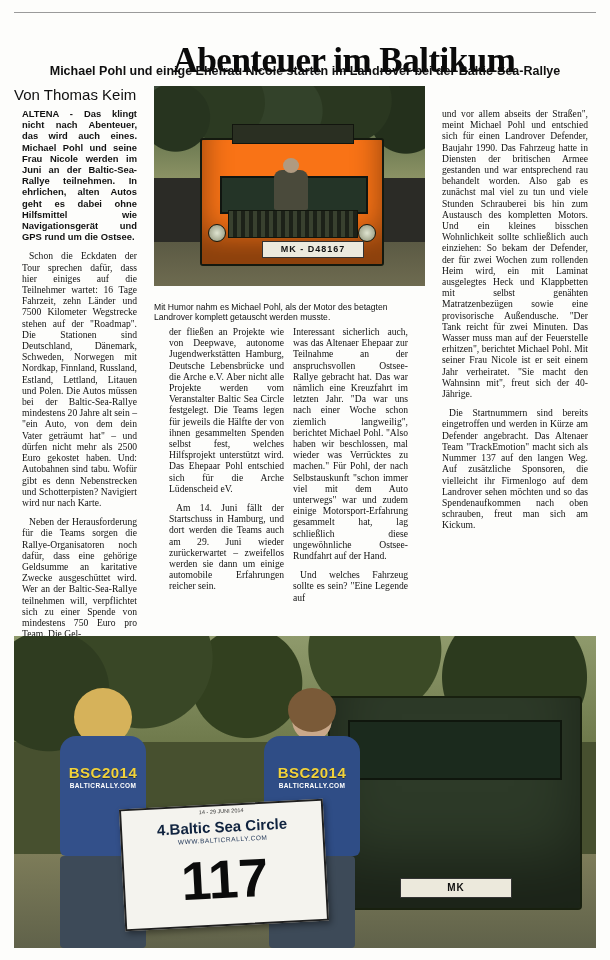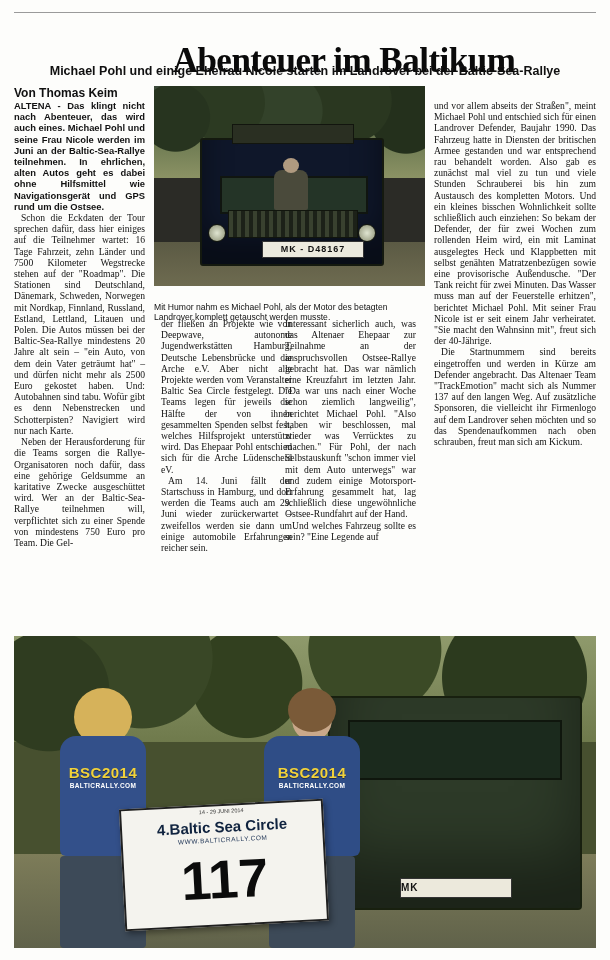--- a/index.html
+++ b/index.html
@@ -53,36 +53,36 @@
     font-weight: bold;
     font-size: 12.5px;
     color: #101010;
   }
   .byline {
     position: absolute;
     top: 86px;
     left: 14px;
     width: 130px;
     font-family: "Liberation Sans", sans-serif;
-    font-weight: bold;
-    font-size: 12px;
+    font-weight: normal;
+    font-size: 15px;
     color: #101010;
   }
 
   
   .col {
     position: absolute;
     font-size: 9.6px;
     line-height: 11.2px;
     text-align: justify;
     hyphens: auto;
     color: #121212;
   }
   .col p {
-    margin: 0;
+    margin: 8px;
     text-indent: 7px;
   }
   .col p.first {
     text-indent: 0;
   }
   .lead-city {
     font-family: "Liberation Sans", sans-serif;
     font-weight: bold;
     font-size: 9.4px;
   }
@@ -118,21 +118,21 @@
       radial-gradient(circle at 93% 30%, #24301c 0 36px, transparent 37px);
   }
   .photo-top .ground {
     position: absolute;
     left: 0; bottom: 0; width: 100%; height: 22%;
     background: linear-gradient(#5b5a44, #6e6b50);
   }
   .photo-top .truck {
     position: absolute;
     left: 46px; top: 52px; width: 180px; height: 124px;
-    background: #0f172a;
+    background: #f97316;
     border: 2px solid #14190f;
     border-radius: 3px;
     box-shadow: inset 0 -30px 30px rgba(0,0,0,.45);
   }
   .photo-top .windshield {
     position: absolute;
     left: 18px; top: 36px; width: 144px; height: 34px;
     background: #243427;
     border: 2px solid #101510;
   }
@@ -229,21 +229,21 @@
     box-shadow: inset 0 -50px 60px rgba(0,0,0,.4);
   }
   .pb-car .win {
     position: absolute; left: 18px; top: 22px; width: 210px; height: 56px;
     background: #1b2a1d; border: 2px solid #0f160d;
   }
   .pb-car .plate2 {
     position: absolute; left: 70px; bottom: 10px; width: 110px; height: 18px;
     background: #ece9dc; border: 1px solid #333;
     font-family: "Liberation Sans", sans-serif; font-size: 10px; font-weight: bold;
-    color:#111; text-align:left; line-height:18px; letter-spacing:1px;
+    color:#111; text-align:center; line-height:18px; letter-spacing:1px;
   }
   .person-fig {
     position: absolute;
     bottom: 0;
   }
   .person-fig .head {
     width: 40px; height: 46px; border-radius: 50% 50% 45% 45%;
     background: #c9a88a; margin: 0 auto;
   }
   .person-fig .hair {

